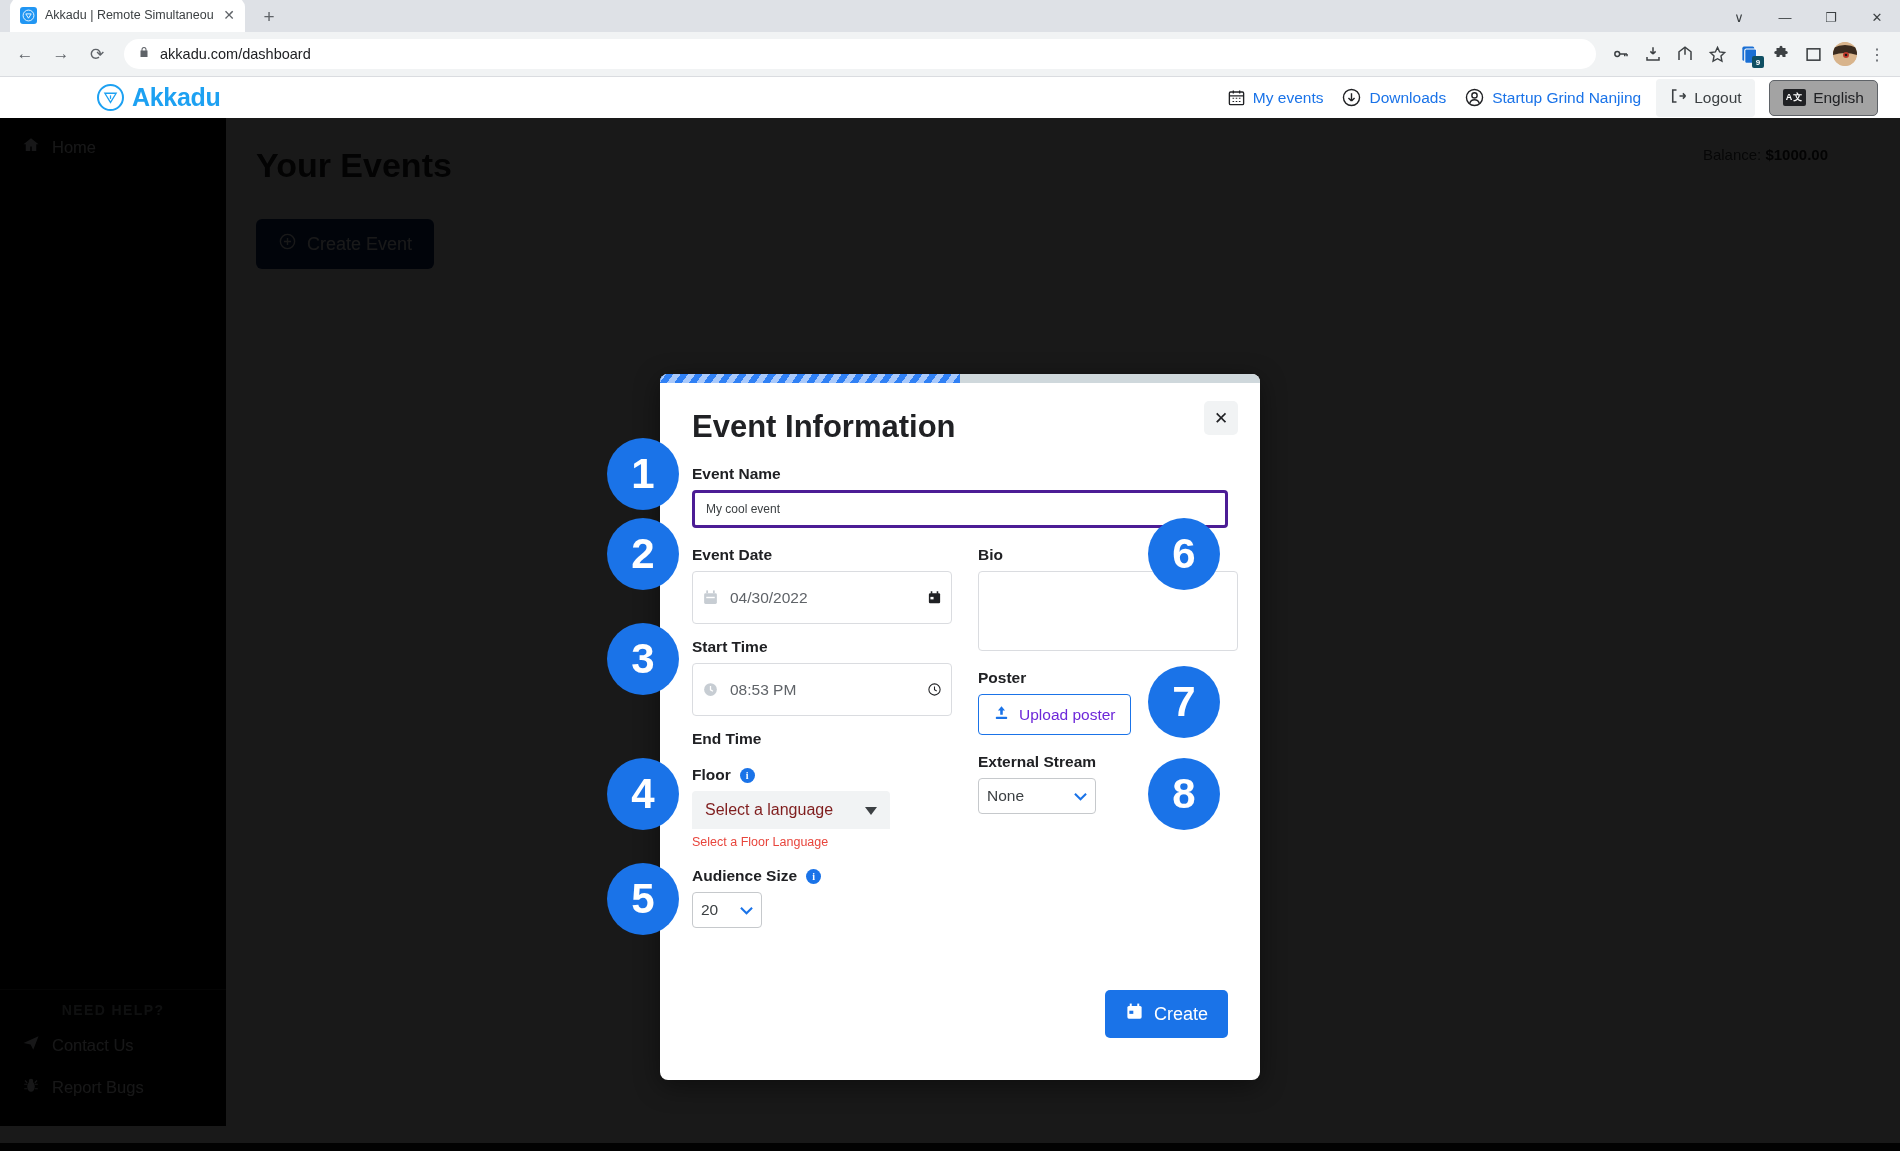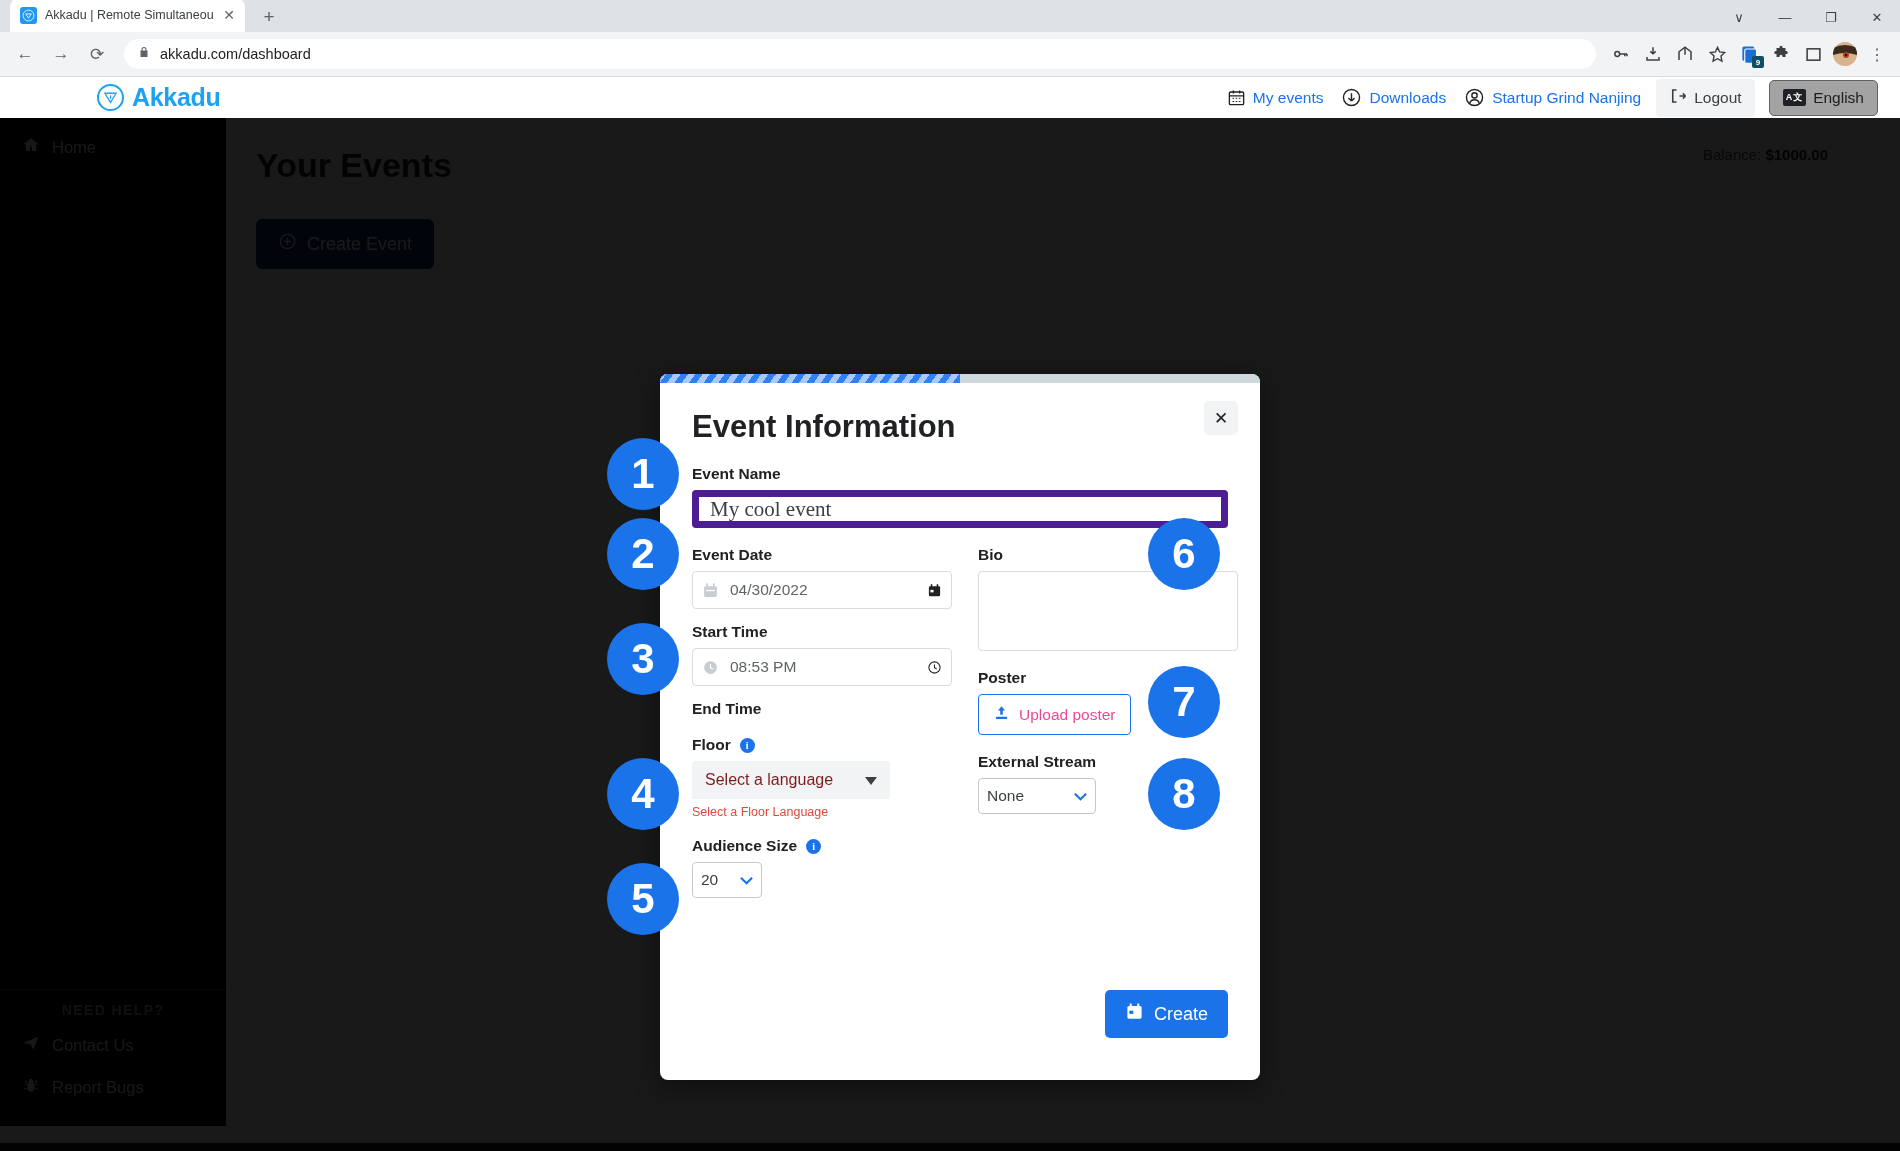--- a/index.html
+++ b/index.html
@@ -192,28 +192,28 @@
     font-size: 15.5px; font-weight: bold; color: #202124;
     margin-bottom: 7px; display: flex; align-items: center; gap: 9px;
   }
   .info-dot {
     width: 15px; height: 15px; border-radius: 50%; background: #1a73e8;
     color: #fff; font-size: 10px; font-weight: bold;
     display: flex; align-items: center; justify-content: center;
     font-family: "Liberation Serif", serif; cursor: pointer;
   }
   .txt-input {
-    width: 100%; height: 38px; border: 7px solid #4c1d95;
-    border-radius: 4px; padding: 0 11px; font-size: 21px;
-    color: #3c4043; font-family: Liberation Serif, serif; outline: none; background: #fff;
+    width: 100%; height: 38px; border: 3px solid #4c1d95;
+    border-radius: 4px; padding: 0 11px; font-size: 12px;
+    color: #3c4043; font-family: Liberation Sans, sans-serif; outline: none; background: #fff;
   }
   .cols { display: flex; gap: 26px; margin-top: 18px; }
   .col { width: 260px; }
   .dt-input {
-    width: 260px; height: 38px; border: 1px solid #dadce0; border-radius: 4px;
+    width: 260px; height: 53px; border: 1px solid #dadce0; border-radius: 4px;
     display: flex; align-items: center; padding: 0 9px; gap: 11px;
     font-size: 15.5px; color: #5f6368; background: #fff; cursor: pointer;
   }
   .dt-icon-left { color: #c7cdd3; display: flex; align-items: center; }
   .dt-icon-right { margin-left: auto; color: #202124; display: flex; align-items: center; }
   .bio-area {
     width: 260px; height: 80px; border: 1px solid #dadce0; border-radius: 4px;
     background: #fff; resize: none; font-family: inherit; font-size: 15px;
     padding: 7px 9px; outline: none; color: #3c4043;
   }
@@ -226,21 +226,21 @@
   .err-text { color: #e8453c; font-size: 12.5px; margin-top: 6px; }
   .native-select {
     height: 36px; border: 1px solid #c6c9cc; border-radius: 4px;
     background: #fff; font-size: 15.5px; color: #3c4043;
     padding: 0 8px; display: inline-flex; align-items: center; gap: 22px;
     cursor: pointer; font-family: inherit;
   }
   .sel-caret { color: #1a73e8; font-size: 13px; }
   .upload-btn {
     border: 1px solid #1a73e8; border-radius: 4px; background: #fff;
-    color: #ec4899; font-size: 15.5px; padding: 9px 14px;
+    color: #6d28d9; font-size: 15.5px; padding: 9px 14px;
     display: inline-flex; align-items: center; gap: 9px;
     cursor: pointer; font-family: inherit;
   }
   .create-btn {
     position: absolute; right: 32px; bottom: 42px;
     background: #1a73e8; color: #fff; border: none; border-radius: 5px;
     padding: 12px 20px; font-size: 18px; display: inline-flex;
     align-items: center; gap: 10px; cursor: pointer; font-family: inherit;
   }
   .mt18 { margin-top: 18px; }

